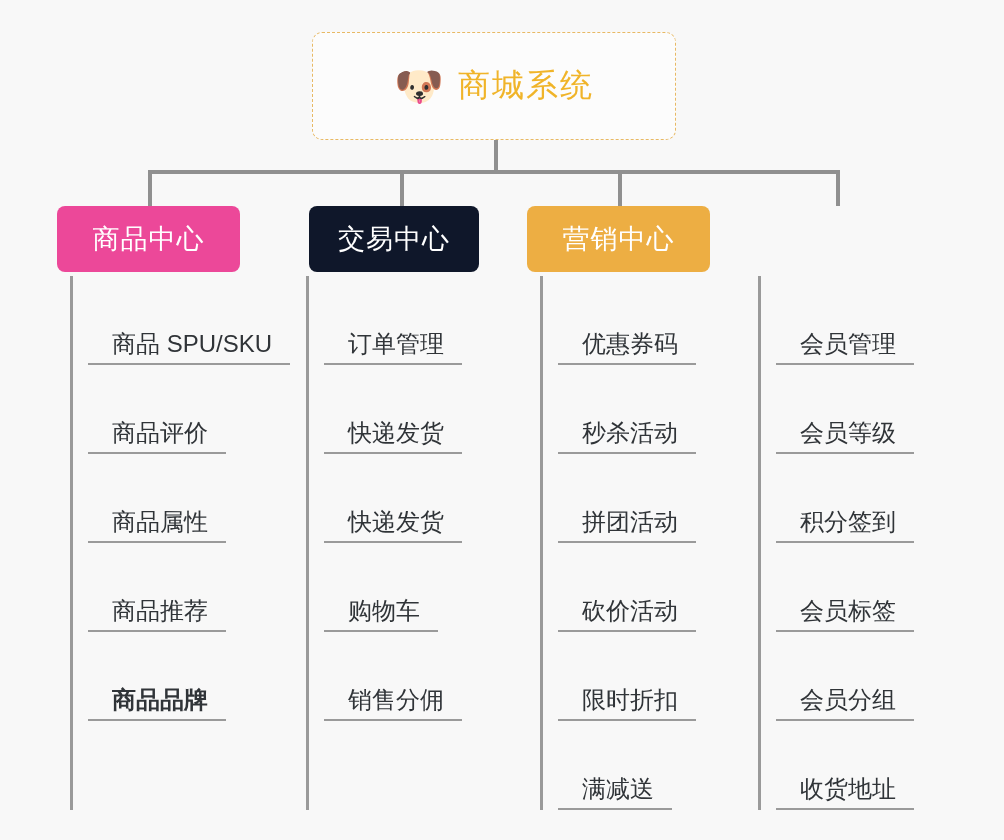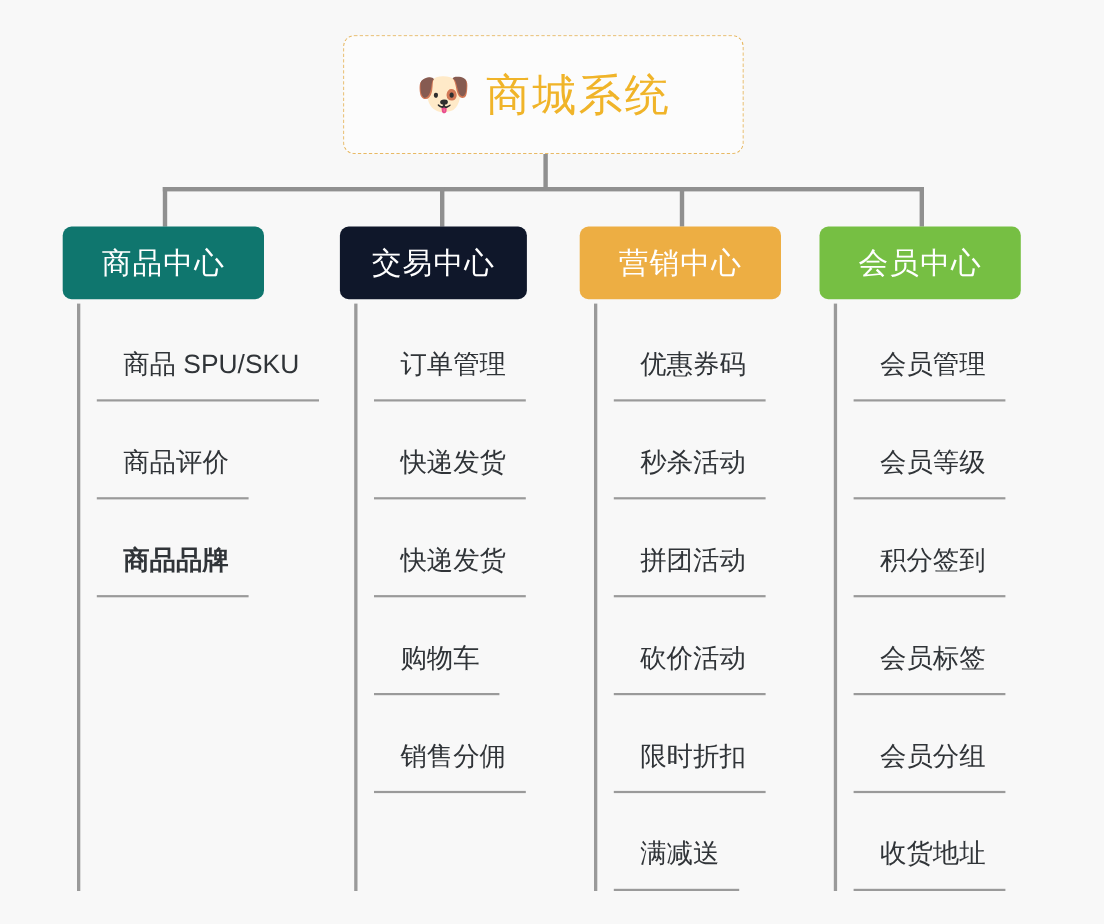--- a/index.html
+++ b/index.html
@@ -35,21 +35,21 @@
     align-items: center;
     justify-content: center;
     gap: 14px;
   }
   .root-icon {
     font-size: 40px;
     line-height: 1;
     display: inline-block;
   }
   .root-title {
-    font-size: 40px;
+    font-size: 32px;
     color: #f0b429;
     letter-spacing: 2px;
     white-space: nowrap;
   }
 
   
   .line {
     position: absolute;
     background: #909090;
   }
@@ -84,21 +84,21 @@
   }
   .leaf {
     position: relative;
     height: 89px;
     display: flex;
     align-items: flex-end;
   }
   .leaf-inner {
     position: relative;
     margin-left: 18px;
-    padding: 0 18px 16px 24px;
+    padding: 0 18px 4px 24px;
     border-bottom: 2px solid #9a9a9a;
     box-sizing: border-box;
     white-space: nowrap;
   }
   .leaf-label {
     font-size: 24px;
     color: #303438;
     line-height: 30px;
     display: inline-block;
   }
@@ -113,47 +113,50 @@
     <span class="root-title" style="color: rgb(240, 180, 41);">商城系统</span>
   </div>
 
   <div class="line v-line" style="left: 494px; top: 140px; height: 32px; background: rgb(144, 144, 144);"></div>
   <div class="line h-line" style="left: 148px; top: 170px; width: 692px; background: rgb(144, 144, 144);"></div>
   <div class="line v-line" style="left: 148px; top: 170px; height: 36px; background: rgb(144, 144, 144);"></div>
   <div class="line v-line" style="left: 400px; top: 170px; height: 36px; background: rgb(144, 144, 144);"></div>
   <div class="line v-line" style="left: 618px; top: 170px; height: 36px; background: rgb(144, 144, 144);"></div>
   <div class="line v-line" style="left: 836px; top: 170px; height: 36px; background: rgb(144, 144, 144);"></div>
 
-  <div class="cat-box" style="left: 57px; top: 206px; width: 183px; height: 66px; background: #0f766e;">
+  <div class="cat-box" style="left: 57px; top: 206px; width: 183px; height: 66px; background: #ec4899;">
     <span>商品中心</span>
   </div>
   <div class="cat-box" style="left: 309px; top: 206px; width: 170px; height: 66px; background: #0f172a;">
     <span>交易中心</span>
   </div>
   <div class="cat-box" style="left: 527px; top: 206px; width: 183px; height: 66px; background: rgb(237, 174, 67);">
     <span>营销中心</span>
   </div>
-  <div class="cat-box" style="left: 745px; top: 206px; width: 183px; height: 66px; background: rgb(118, 191, 67);">
-    <span>会员中心</span>
-  </div>
 
   <div class="branch" style="left:70px;">
     <div class="spine" style="background: rgb(154, 154, 154); height: 534px;"></div>
     <div class="leaf">
         <div class="leaf-inner" style="border-bottom-color: rgb(154, 154, 154);"><span class="leaf-label" style="color: rgb(48, 52, 56);">商品 SPU/SKU</span></div>
       </div>
     <div class="leaf">
         <div class="leaf-inner" style="border-bottom-color: rgb(154, 154, 154);"><span class="leaf-label" style="color: rgb(48, 52, 56);">商品评价</span></div>
       </div>
     <div class="leaf">
+        <div class="leaf-inner" style="border-bottom-color: rgb(154, 154, 154);"><span class="leaf-label" style="color: rgb(48, 52, 56);">商品属性</span></div>
+      </div>
+    <div class="leaf">
+        <div class="leaf-inner" style="border-bottom-color: rgb(154, 154, 154);"><span class="leaf-label" style="color: rgb(48, 52, 56);">商品推荐</span></div>
+      </div>
+    <div class="leaf">
         <div class="leaf-inner" style="border-bottom-color: rgb(154, 154, 154); font-weight: bold;"><span class="leaf-label" style="color: rgb(48, 52, 56);">商品品牌</span></div>
       </div>
   </div>
 
-  <div class="branch" style="left:322px;">
+  <div class="branch" style="left:306px;">
     <div class="spine" style="background: rgb(154, 154, 154); height: 534px;"></div>
     <div class="leaf">
         <div class="leaf-inner" style="border-bottom-color: rgb(154, 154, 154);"><span class="leaf-label" style="color: rgb(48, 52, 56);">订单管理</span></div>
       </div>
     <div class="leaf">
         <div class="leaf-inner" style="border-bottom-color: rgb(154, 154, 154);"><span class="leaf-label" style="color: rgb(48, 52, 56);">快递发货</span></div>
       </div>
     <div class="leaf">
         <div class="leaf-inner" style="border-bottom-color: rgb(154, 154, 154);"><span class="leaf-label" style="color: rgb(48, 52, 56);">快递发货</span></div>
       </div>

